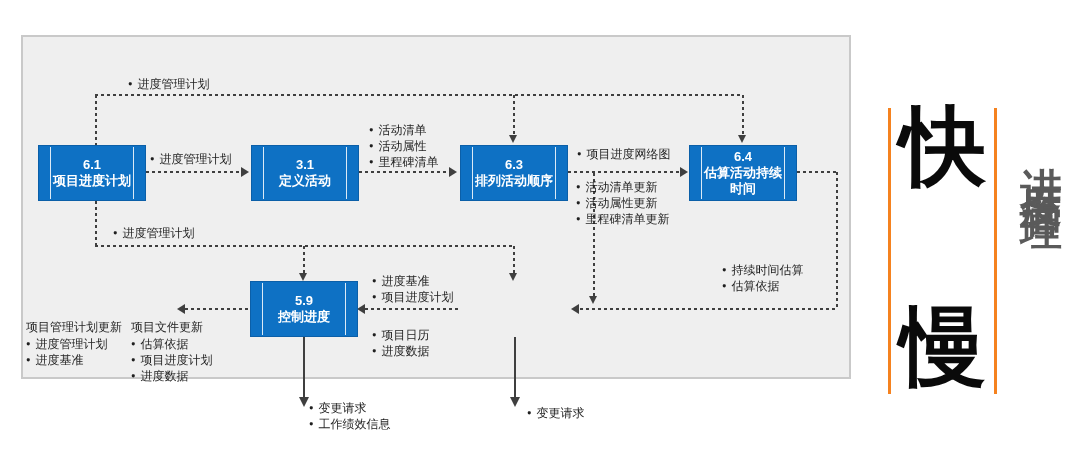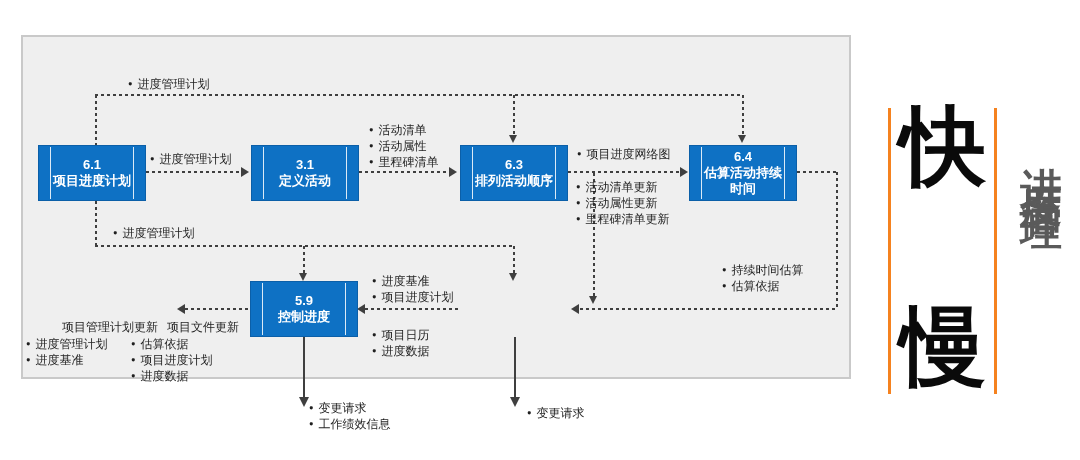--- a/index.html
+++ b/index.html
@@ -34,21 +34,21 @@
   .ah{position:absolute;width:0;height:0;}
   .ah-r{border-top:5px solid transparent;border-bottom:5px solid transparent;border-left:8px solid var(--line);}
   .ah-l{border-top:5px solid transparent;border-bottom:5px solid transparent;border-right:8px solid var(--line);}
   .ah-d{border-left:4.5px solid transparent;border-right:4.5px solid transparent;border-top:8px solid var(--line);}
   .ah-dl{border-left:5.5px solid transparent;border-right:5.5px solid transparent;border-top:10px solid var(--line);}
 
   
   .lbl{position:absolute;font-size:12px;color:var(--txt);line-height:15.5px;white-space:nowrap;}
   .lbl .li{display:block;}
   .lbl .li::before{content:"●";font-size:7.5px;margin-right:5px;vertical-align:1.5px;color:var(--txt);}
-  .lbl .hd-label{display:block;margin-left:36px;}
+  .lbl .hd-label{display:block;}
 
   
   .accent-line{position:absolute;top:108px;height:286px;width:3px;background:var(--orange);}
   .big-char{position:absolute;width:106px;text-align:center;font-size:86px;font-weight:900;
             color:#0A0A0A;line-height:1;}
   .vtitle{position:absolute;writing-mode:vertical-rl;text-orientation:upright;
           font-size:42px;font-weight:bold;color:#5A5A5A;letter-spacing:14px;line-height:1;}
 </style>
 </head>
 <body>

